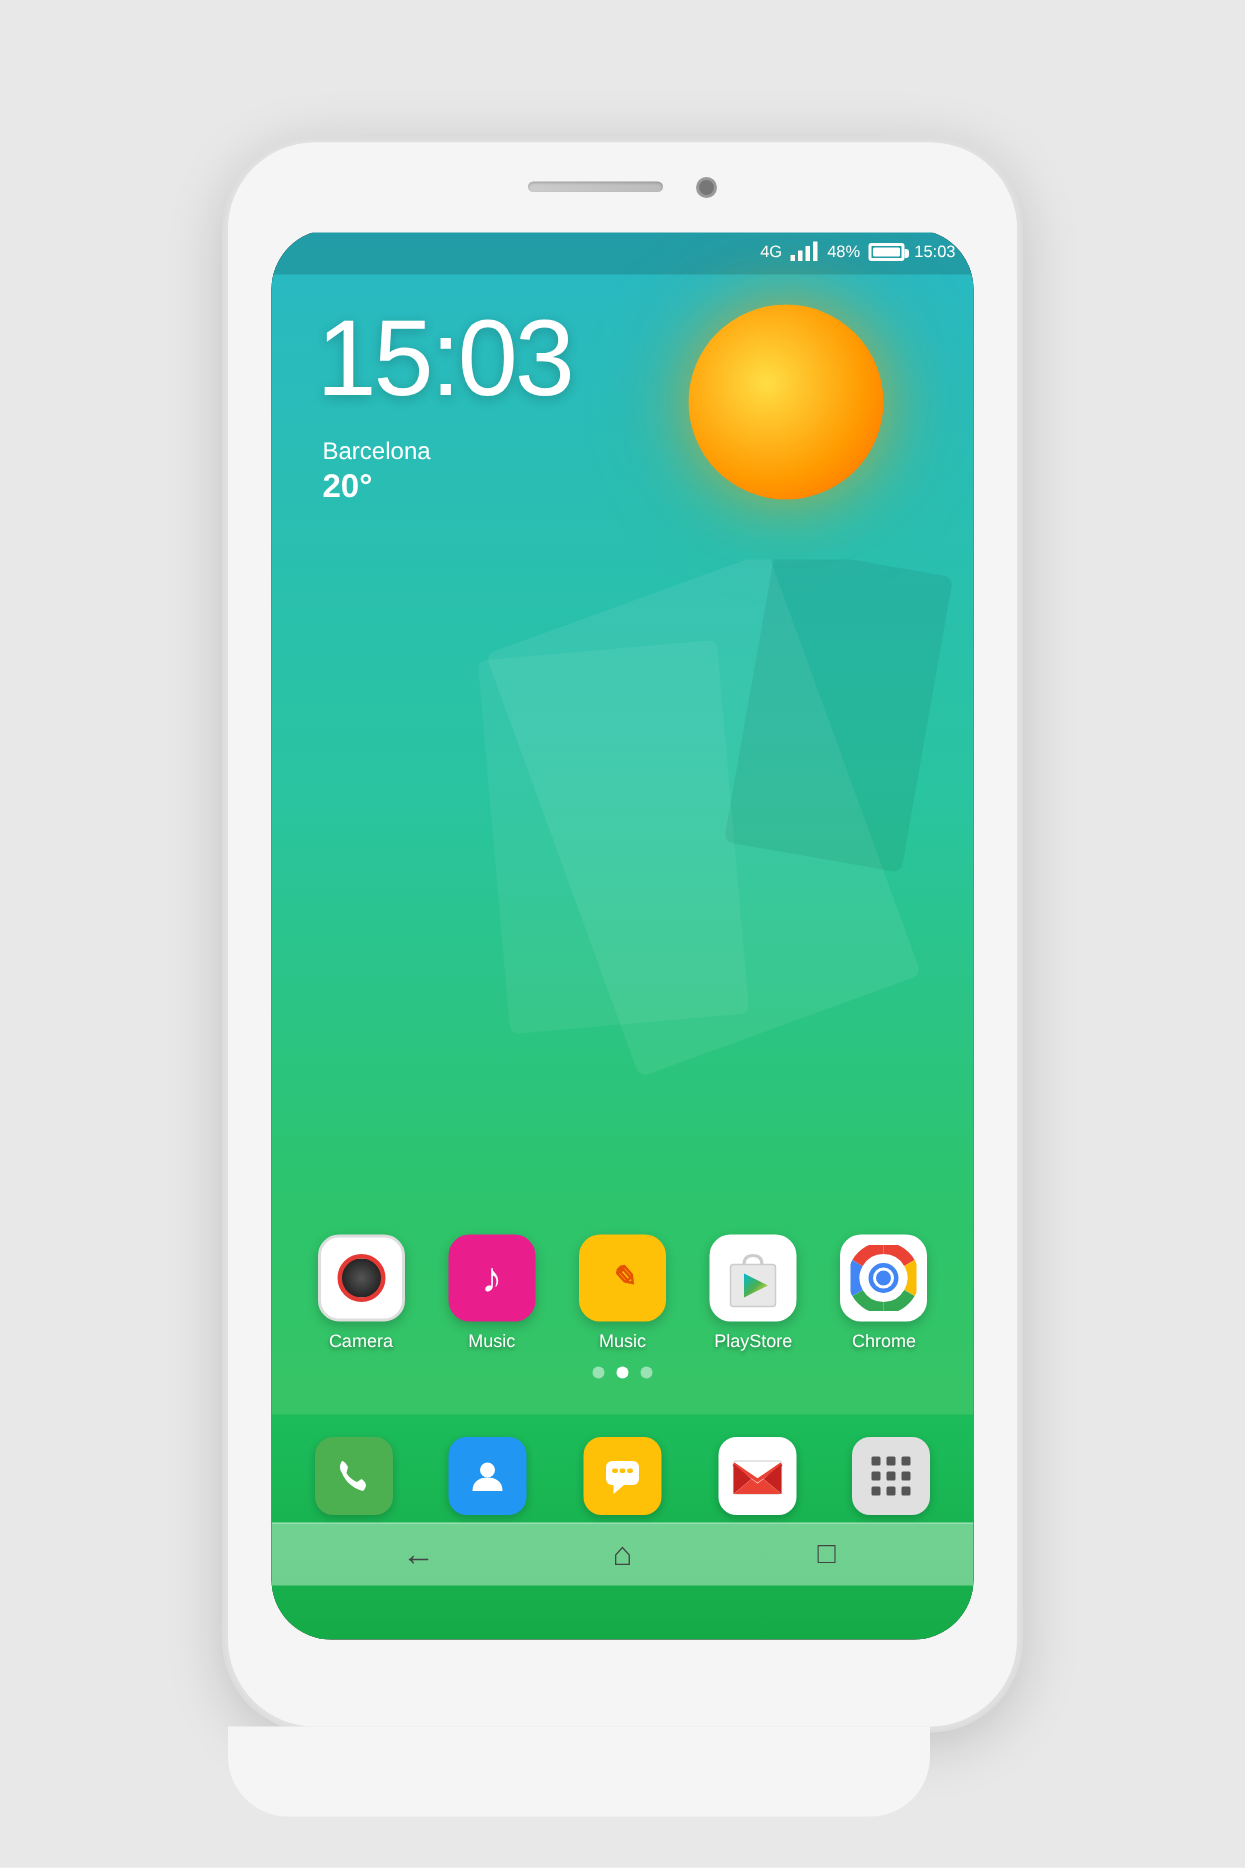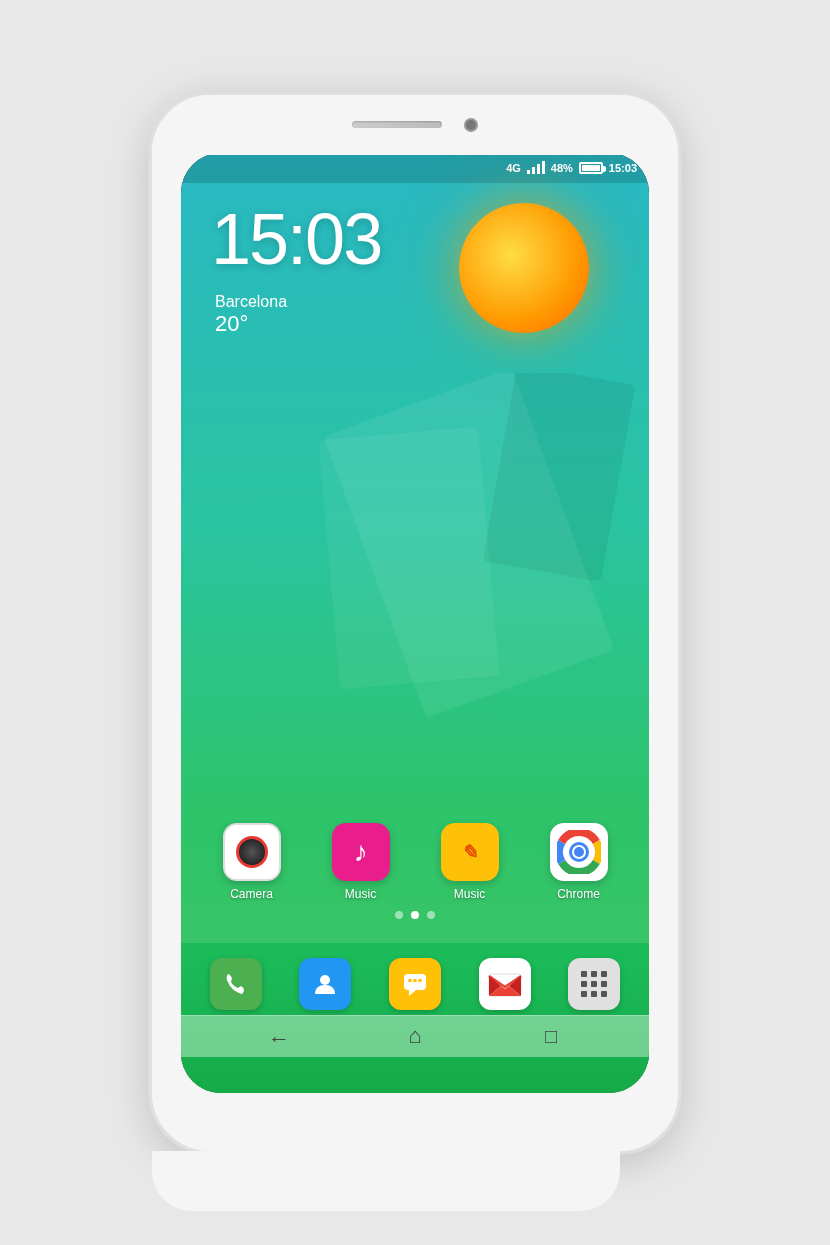--- a/index.html
+++ b/index.html
@@ -53,21 +53,21 @@
       display: flex;
       align-items: center;
       justify-content: flex-end;
       padding: 0 12px;
       gap: 6px;
     }
 
     .status-text {
       color: white;
       font-size: 11px;
-      font-weight: bold;
+      font-weight: normal;
     }
 
     .signal-bars {
       display: flex;
       align-items: flex-end;
       gap: 2px;
     }
 
     .signal-bar {
       background: white;
@@ -100,21 +100,21 @@
       color: white;
     }
 
     .weather-city {
       font-size: 16px;
       font-weight: 400;
     }
 
     .weather-temp {
       font-size: 22px;
-      font-weight: 400;
+      font-weight: 700;
     }
 
     
     .sun {
       position: absolute;
       top: 50px;
       right: 60px;
       width: 130px;
       height: 130px;
       border-radius: 50%;
@@ -454,20 +454,39 @@
             <span class="app-label">Music</span>
           </div>
 
           <div class="app-item">
             <div class="app-icon icon-notes">
               <span class="notes-squiggle">✎</span>
             </div>
             <span class="app-label">Music</span>
           </div>
 
+          <div class="app-item">
+            <div class="app-icon icon-playstore" style="background: white; overflow: hidden;">
+              <svg width="38" height="42" viewBox="0 0 38 42">
+
+                <rect x="4" y="12" width="30" height="28" rx="2" fill="#e8e8e8" stroke="#ccc" stroke-width="1"></rect>
+                <path d="M13 12 Q13 6 19 6 Q25 6 25 12" fill="none" stroke="#ccc" stroke-width="2"></path>
+
+                <polygon points="13,18 13,34 29,26" fill="url(#pg)"></polygon>
+                <defs>
+                  <linearGradient id="pg" x1="0%" y1="0%" x2="100%" y2="100%">
+                    <stop offset="0%" style="stop-color:#00bcd4"></stop>
+                    <stop offset="50%" style="stop-color:#4caf50"></stop>
+                    <stop offset="100%" style="stop-color:#ffeb3b"></stop>
+                  </linearGradient>
+                </defs>
+              </svg>
+            </div>
+            <span class="app-label">PlayStore</span>
+          </div>
 
           <div class="app-item">
             <div class="app-icon icon-chrome" style="background: white; overflow: hidden;">
               <svg width="44" height="44" viewBox="0 0 44 44">
                 <circle cx="22" cy="22" r="20" fill="white"></circle>
 
                 <path d="M22 2 A20 20 0 0 1 39.3 12" stroke="#ea4335" stroke-width="8" fill="none"></path>
                 <path d="M39.3 12 A20 20 0 0 1 39.3 32" stroke="#fbbc05" stroke-width="8" fill="none"></path>
                 <path d="M39.3 32 A20 20 0 0 1 22 42" stroke="#34a853" stroke-width="8" fill="none"></path>
                 <path d="M22 42 A20 20 0 0 1 4.7 32" stroke="#34a853" stroke-width="8" fill="none"></path>

